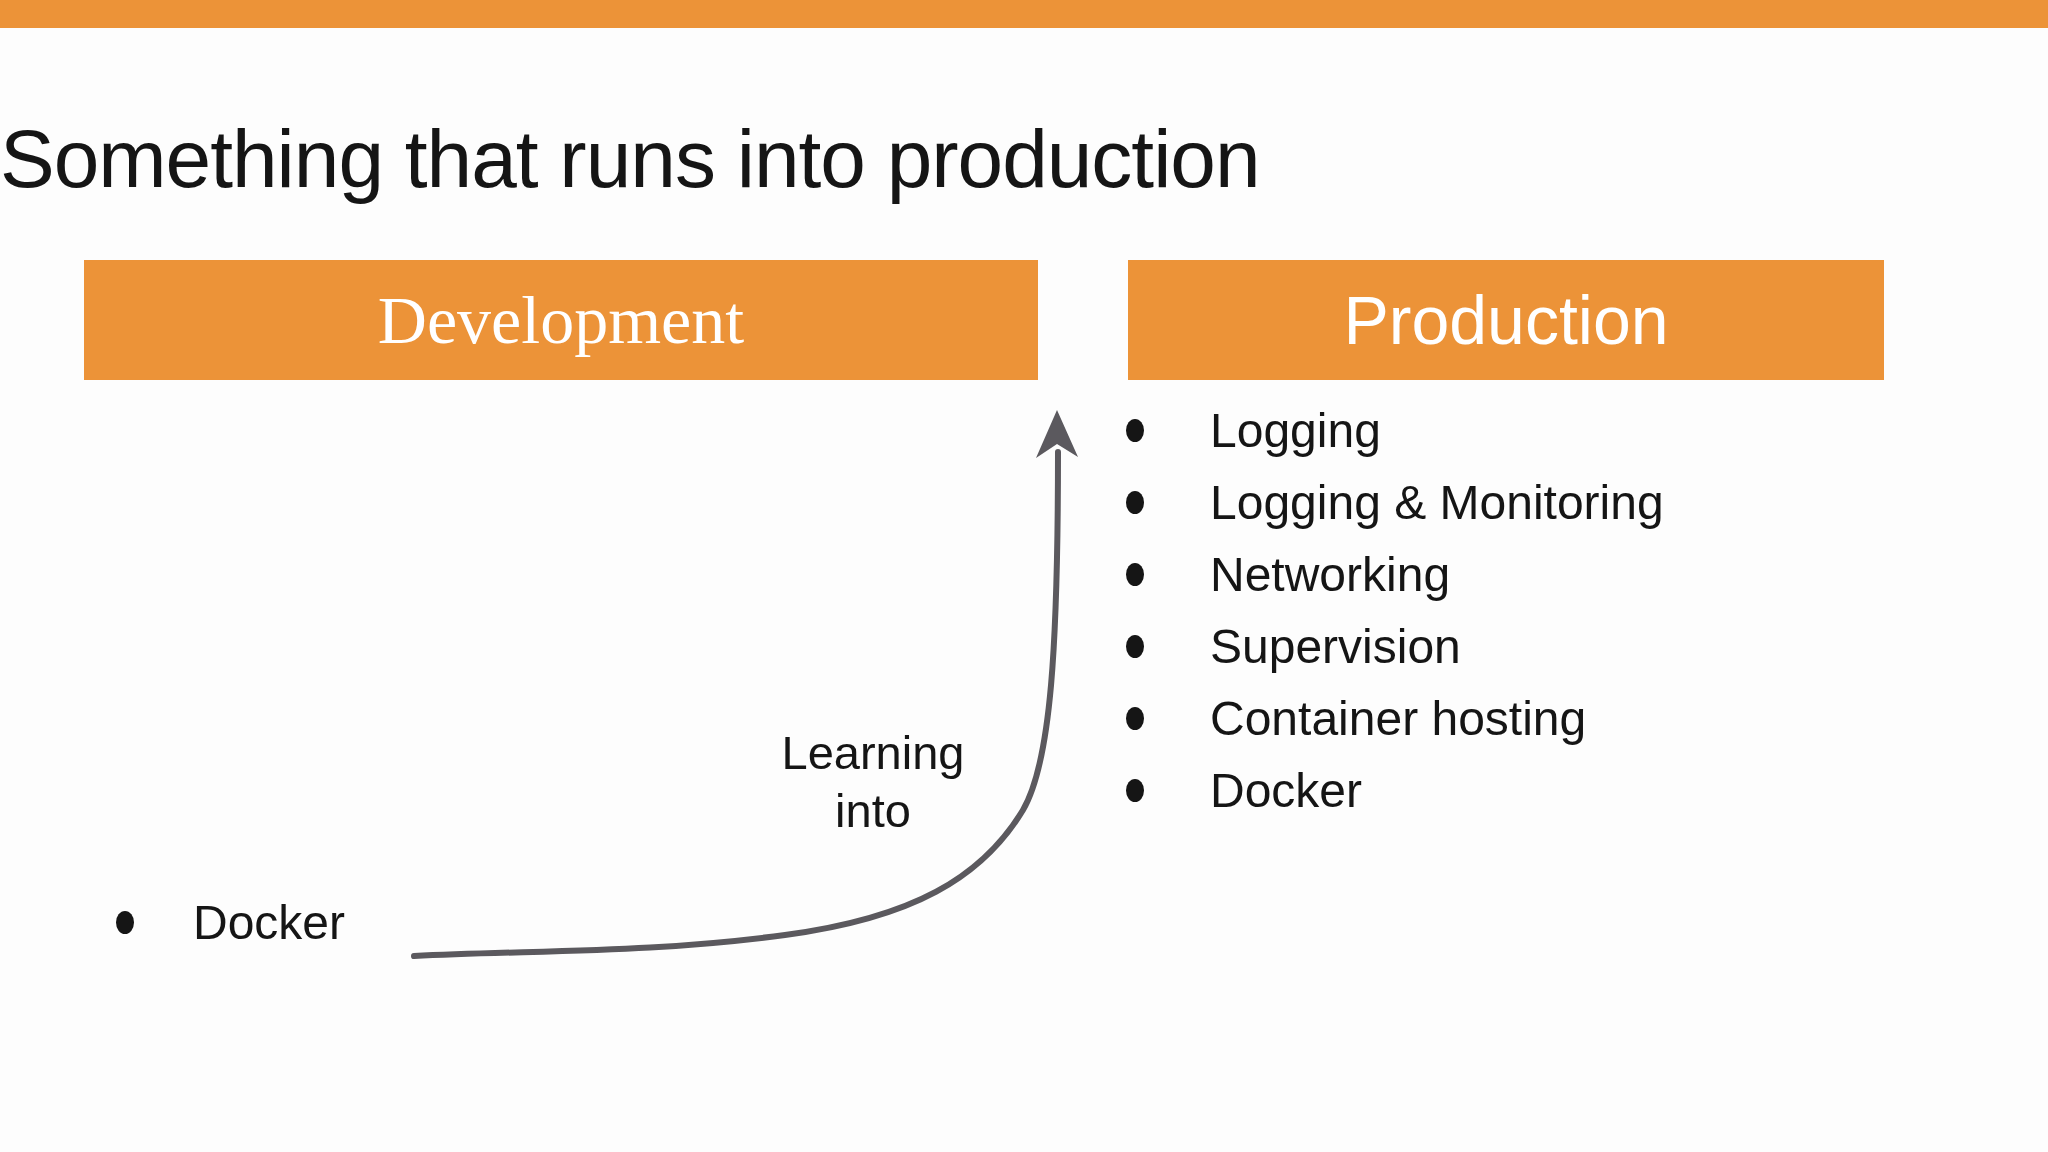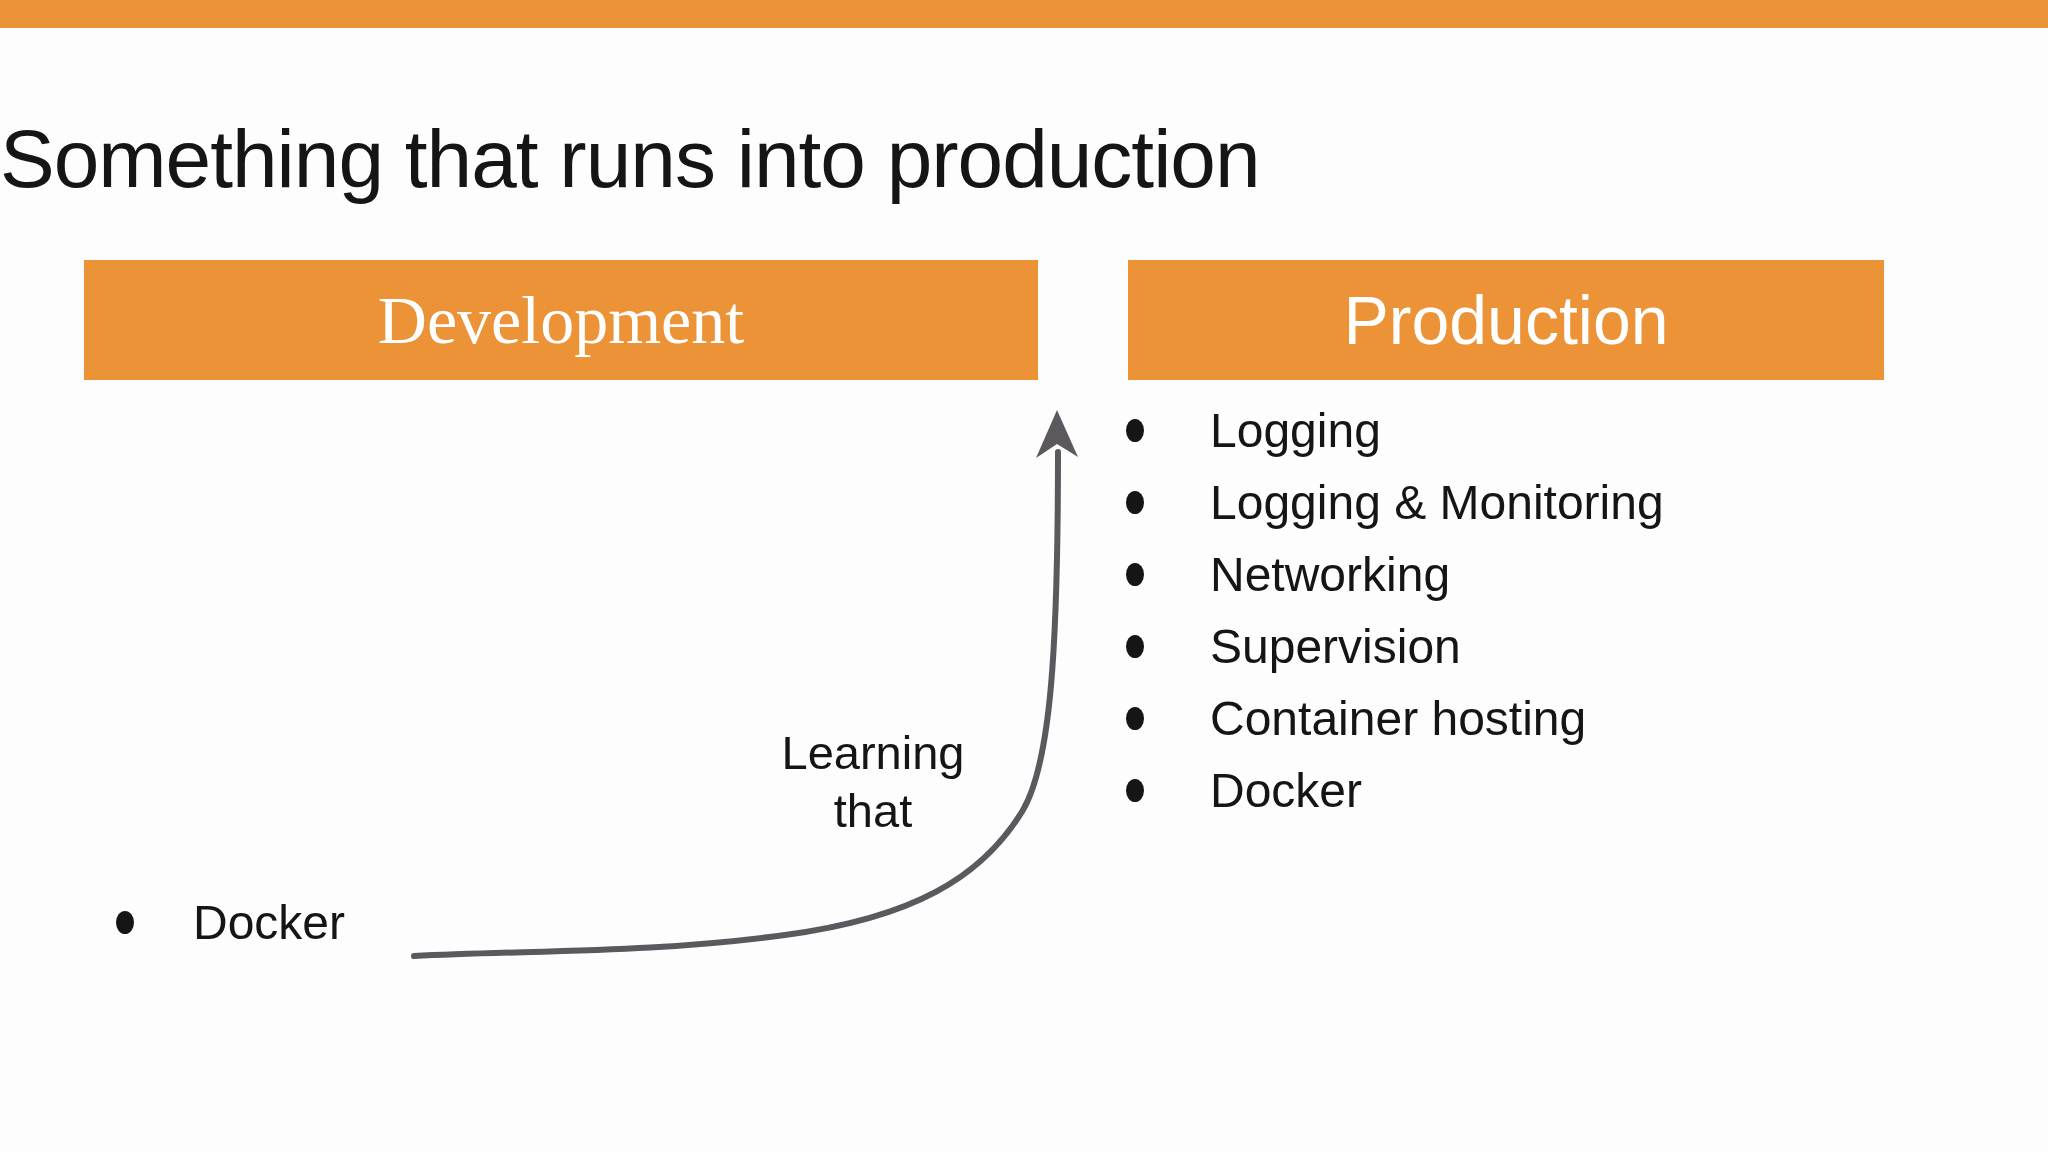--- a/index.html
+++ b/index.html
@@ -148,21 +148,21 @@
       <span>Container hosting</span>
     </li>
     <li>
       <span class="bullet"></span>
       <span>Docker</span>
     </li>
   </ul>
 
   <div class="cliff-label">
     <div>Learning</div>
-    <div>that</div>
+    <div>into</div>
   </div>
 
   <svg class="arrow" viewBox="0 0 2048 1152" xmlns="http://www.w3.org/2000/svg" aria-hidden="true">
     <path d="M 414 956
              C 540 950, 650 953, 785 935
              C 912 918, 982 878, 1023 810
              C 1051 762, 1058 645, 1058 452"></path>
     <polygon points="1057,410 1036,458 1057,444 1078,457"></polygon>
   </svg>
 

